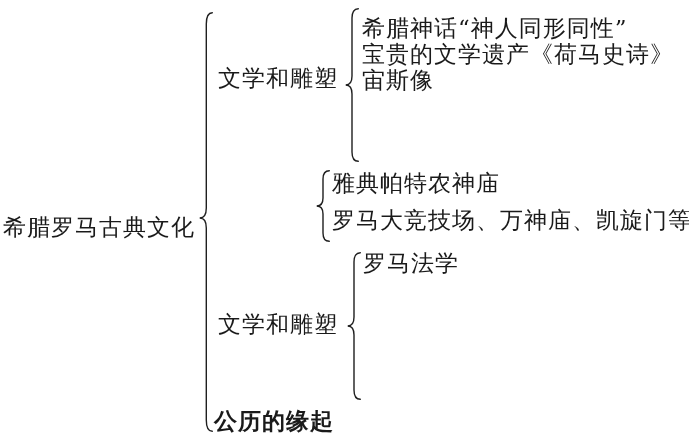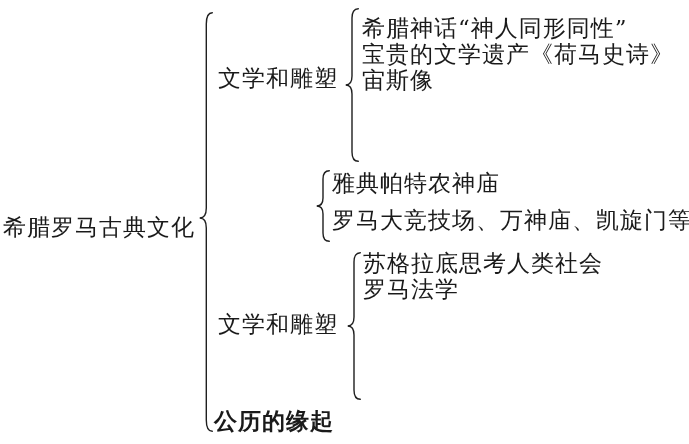--- a/index.html
+++ b/index.html
@@ -83,19 +83,18 @@
   <div class="items items-2 gap11">
     <div class="item">雅典帕特农神庙</div>
     <div class="item">罗马大竞技场、万神庙、凯旋门等</div>
   </div>
 
   <div class="txt label-3">文学和雕塑</div>
   <svg class="brace brace-3" width="14" height="148" viewBox="0 0 14 148">
     <path d="M 13.3 0.7 Q 7 0.7 7 10 L 7 65 Q 7 74 0.7 74 Q 7 74 7 83 L 7 138 Q 7 147.3 13.3 147.3" fill="none" stroke="#1f1f1f" stroke-width="1.4" stroke-linecap="round"></path>
   </svg>
   <div class="items items-3 gap12">
-    <div class="item">苏格拉底思考人类社会</div>
     <div class="item">罗马法学</div>
   </div>
 
   <div class="txt label-4">公历的缘起</div>
 
 </div>
 
 </body></html>

